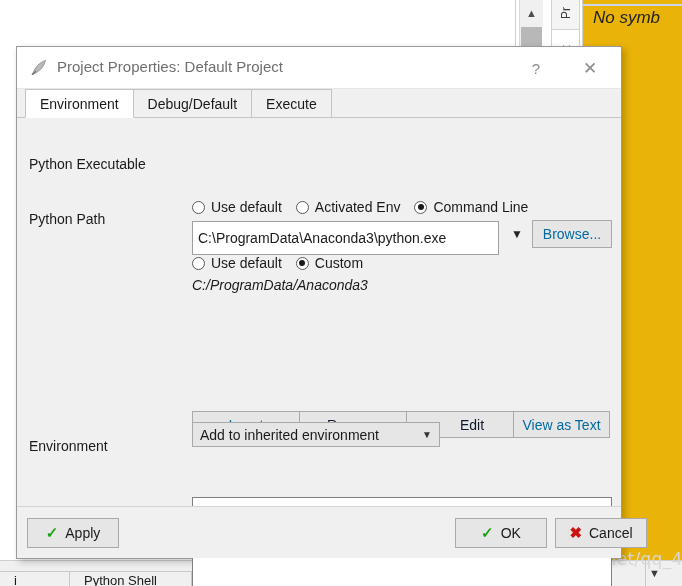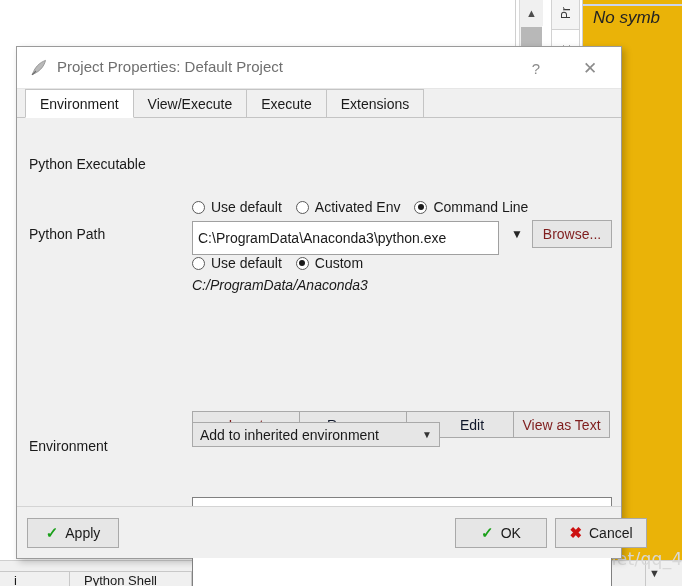--- a/index.html
+++ b/index.html
@@ -244,21 +244,21 @@
     background: #f0f0f0;
     box-sizing: border-box;
   }
   .field-label {
     position: absolute;
     font-size: 14px;
     color: #1a1a1a;
     white-space: nowrap;
   }
   .label-exec  { left: 12px; top: 38px; }
-  .label-path  { left: 12px; top: 93px; margin-top: 15px; }
+  .label-path  { left: 12px; top: 93px; }
   .label-env   { left: 12px; top: 320px; }
 
   .radio-row {
     position: absolute;
     display: flex;
     align-items: center;
   }
   .radio-row.exec { left: 175px; top: 81px; }
   .radio-row.path { left: 175px; top: 137px; }
 
@@ -312,21 +312,21 @@
     color: #262626;
     font-size: 12px;
     cursor: default;
   }
   .btn {
     background: #e6e6e6;
     border: 1px solid #a9a9a9;
     box-sizing: border-box;
     font-family: "Liberation Sans", sans-serif;
     font-size: 14px;
-    color: #7f1d1d;
+    color: #0369a1;
     display: flex;
     align-items: center;
     justify-content: center;
     white-space: nowrap;
     cursor: default;
   }
   .btn.disabled { color: #0f172a; }
   .btn-browse {
     position: absolute;
     left: 515px; top: 102px;
@@ -477,27 +477,24 @@
     <div class="title-text">Project Properties: Default Project</div>
     <div class="title-btn title-help">?</div>
     <div class="title-btn title-close">✕</div>
   </div>
 
   <div class="tabbar">
     <div class="tab active">
       <span>Environment</span>
     </div>
     <div class="tab">
-      <span>View/Execute</span>
+      <span>Debug/Default</span>
     </div>
     <div class="tab">
       <span>Execute</span>
-    </div>
-    <div class="tab">
-      <span>Extensions</span>
     </div>
   </div>
 
   <div class="dlg-body">
 
     <div class="field-label label-exec">Python Executable</div>
 
     <div class="radio-row exec">
       <div class="radio-item">
         <span class="radio-mark"></span>

